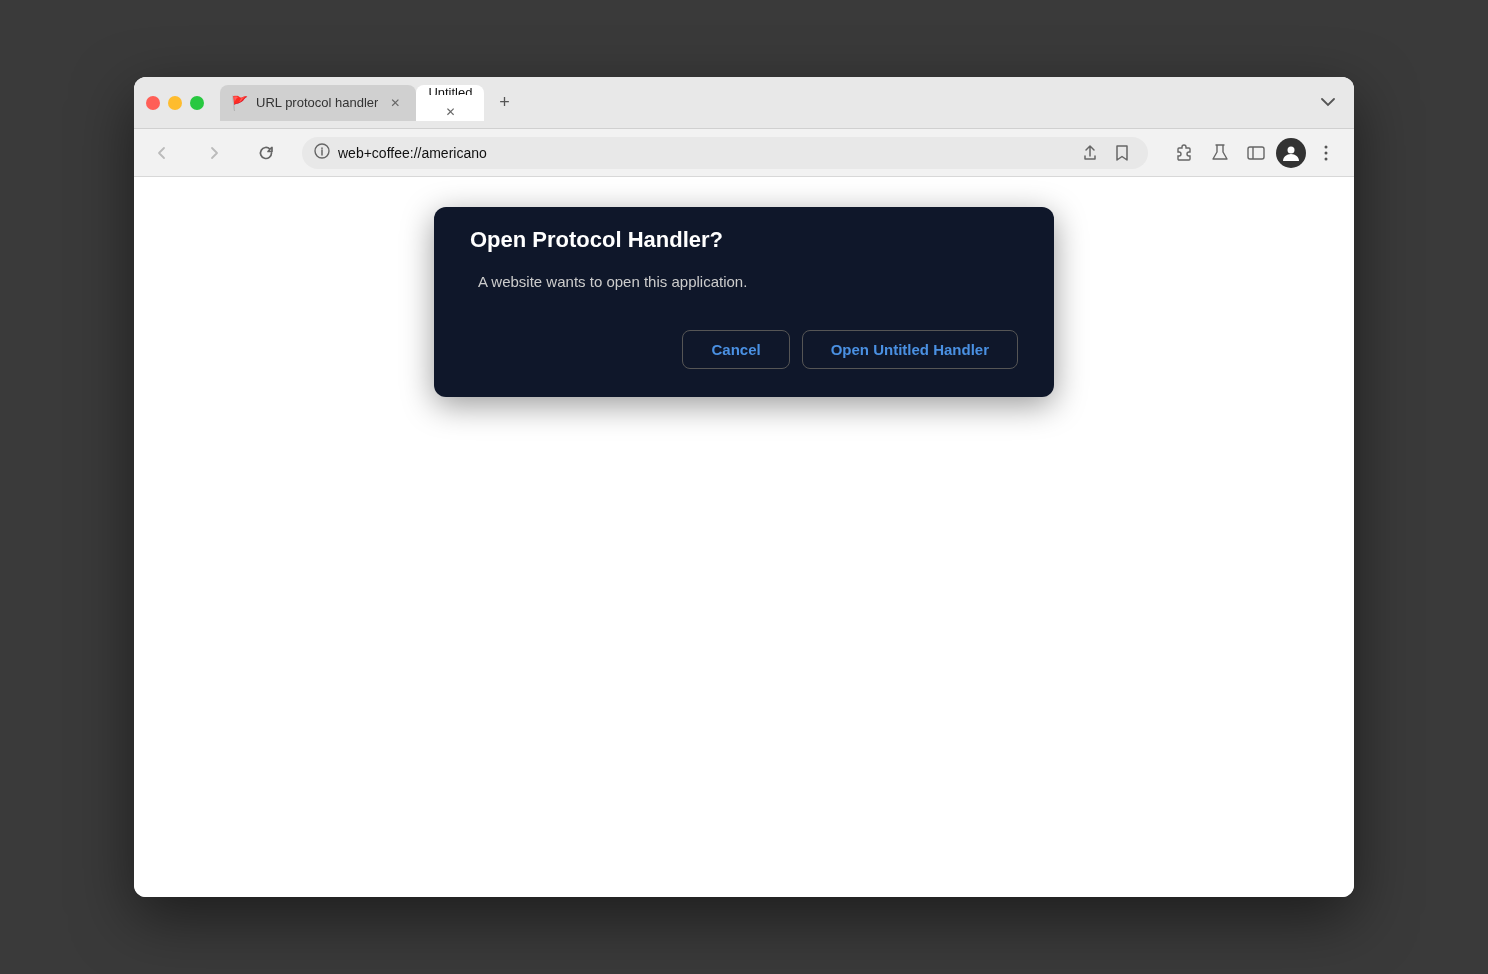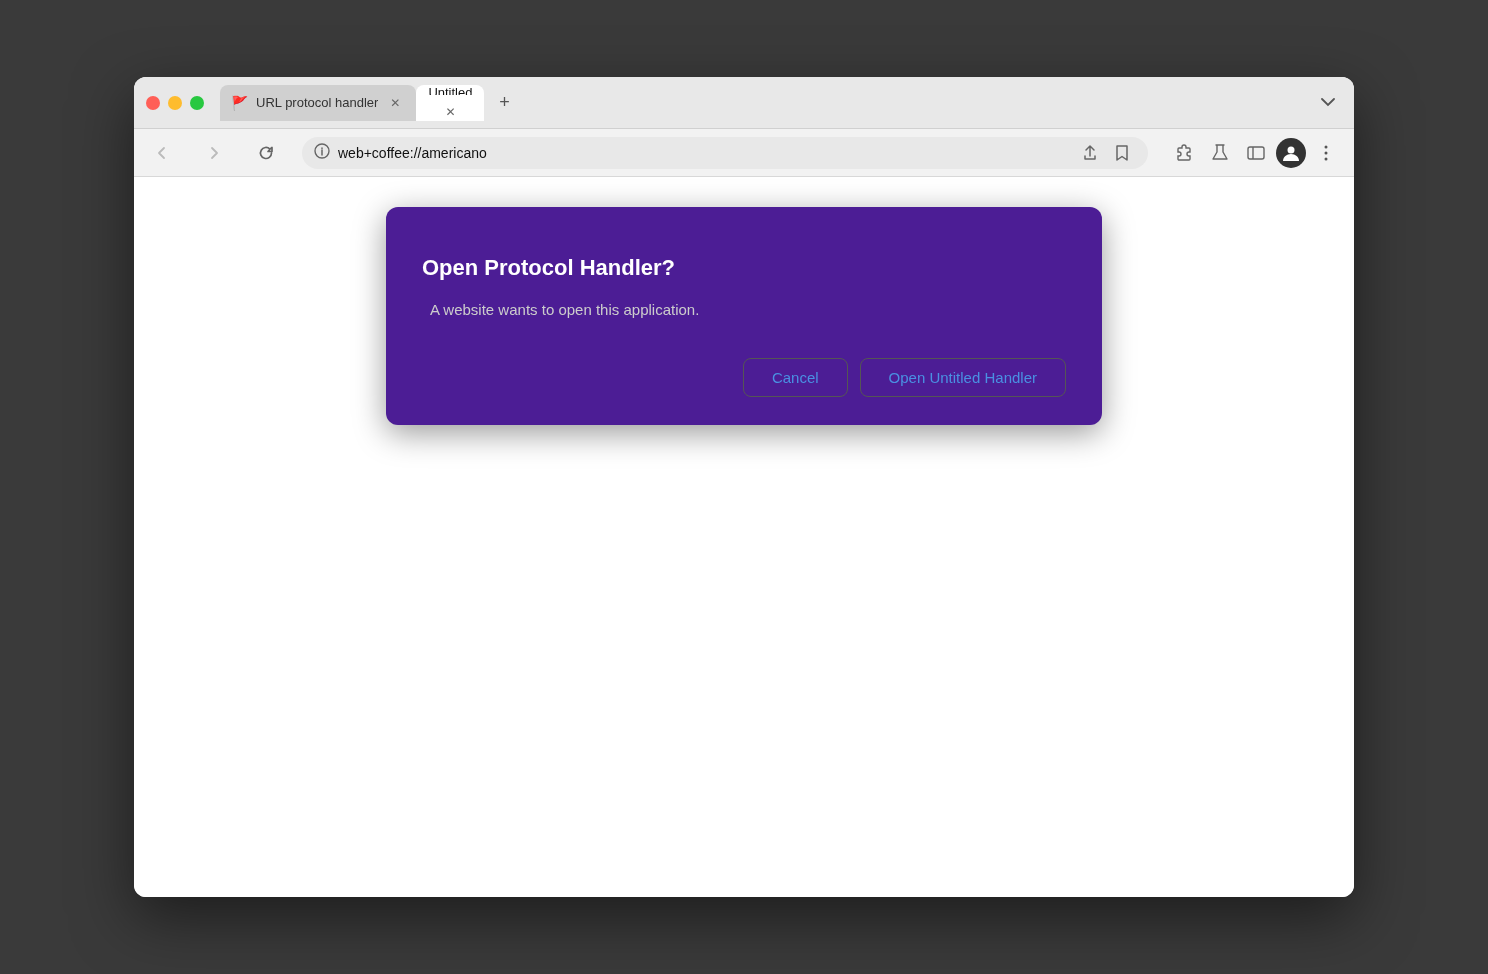--- a/index.html
+++ b/index.html
@@ -236,24 +236,24 @@
       position: relative;
       overflow: hidden;
     }
 
     
     .dialog {
       position: absolute;
       top: 30px;
       left: 50%;
       transform: translateX(-50%);
-      width: 716px;
-      background: #4c1d95;
+      width: 620px;
+      background: #0f172a;
       border-radius: 12px;
-      padding: 48px 36px 28px;
+      padding: 20px 36px 28px;
       box-shadow: 0 8px 32px rgba(0,0,0,0.4);
     }
 
     .dialog-title {
       font-size: 22px;
       font-weight: 600;
       color: #ffffff;
       margin-bottom: 20px;
     }
 
@@ -268,21 +268,21 @@
     .dialog-buttons {
       display: flex;
       justify-content: flex-end;
       gap: 12px;
     }
 
     .dialog-btn {
       padding: 10px 28px;
       border-radius: 8px;
       font-size: 15px;
-      font-weight: 400;
+      font-weight: 700;
       cursor: pointer;
       border: 1.5px solid #555;
       background: transparent;
     }
 
     .dialog-btn.cancel {
       color: #4a90e2;
     }
 
     .dialog-btn.confirm {

